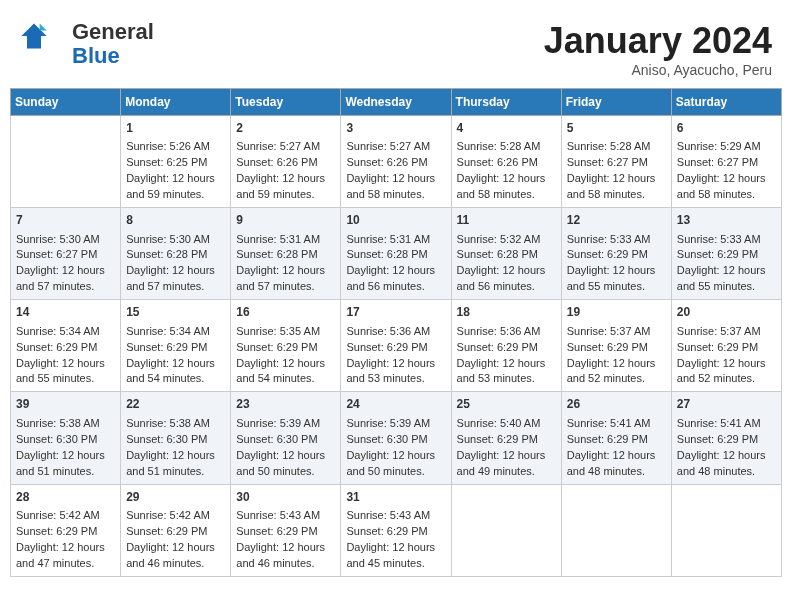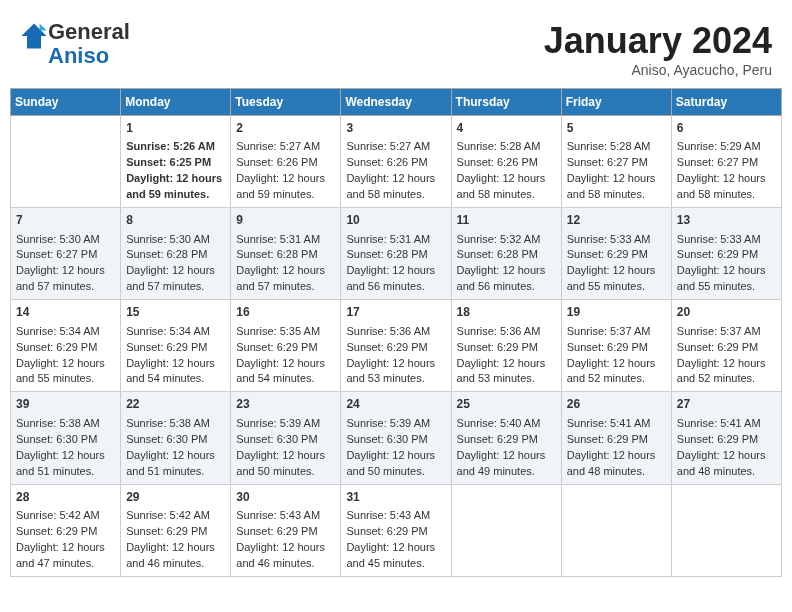--- a/index.html
+++ b/index.html
@@ -12,20 +12,21 @@
     }
     .header {
       display: flex;
       justify-content: space-between;
       align-items: flex-start;
       padding: 10px 10px 5px 10px;
     }
     .logo {
       display: flex;
       align-items: flex-start;
+      gap: 24px;
     }
     .logo-text {
       font-size: 22px;
       font-weight: bold;
       line-height: 1.1;
     }
     .logo-general { color: #333; }
     .logo-blue { color: #1a6bb5; }
     .logo-icon {
       width: 28px;
@@ -82,21 +83,21 @@
 <body>
 
 <div class="header">
   <div class="logo">
     <svg class="logo-icon" viewBox="0 0 40 40">
       <polygon points="20,2 38,20 30,20 30,38 10,38 10,20 2,20" fill="#1a6bb5"></polygon>
       <polygon points="28,2 38,12 28,12" fill="#2eaadc"></polygon>
     </svg>
     <div>
       <span class="logo-text logo-general">General</span><br>
-      <span class="logo-text logo-blue">Aniso</span>
+      <span class="logo-text logo-blue">Blue</span>
     </div>
   </div>
   <div class="title-block">
     <div class="month-title">January 2024</div>
     <div class="subtitle">Aniso, Ayacucho, Peru</div>
   </div>
 </div>
 
 <table class="calendar">
   <thead>
@@ -106,21 +107,21 @@
         <th>Tuesday</th>
         <th>Wednesday</th>
         <th>Thursday</th>
         <th>Friday</th>
         <th>Saturday</th>
       </tr>
   </thead>
   <tbody id="calendar-body">
   <tr>
         <td class="row-norm empty"></td>
-        <td class="row-norm"><span class="day-num">1</span><span style="white-space: pre-wrap; font-weight: bold;">Sunrise: 5:26 AM
+        <td class="row-norm"><span class="day-num">1</span><span style="white-space: pre-wrap;">Sunrise: 5:26 AM
 Sunset: 6:25 PM
 Daylight: 12 hours
 and 59 minutes.</span></td>
         <td class="row-norm"><span class="day-num">2</span><span style="white-space: pre-wrap;">Sunrise: 5:27 AM
 Sunset: 6:26 PM
 Daylight: 12 hours
 and 59 minutes.</span></td>
         <td class="row-norm"><span class="day-num">3</span><span style="white-space: pre-wrap;">Sunrise: 5:27 AM
 Sunset: 6:26 PM
 Daylight: 12 hours

